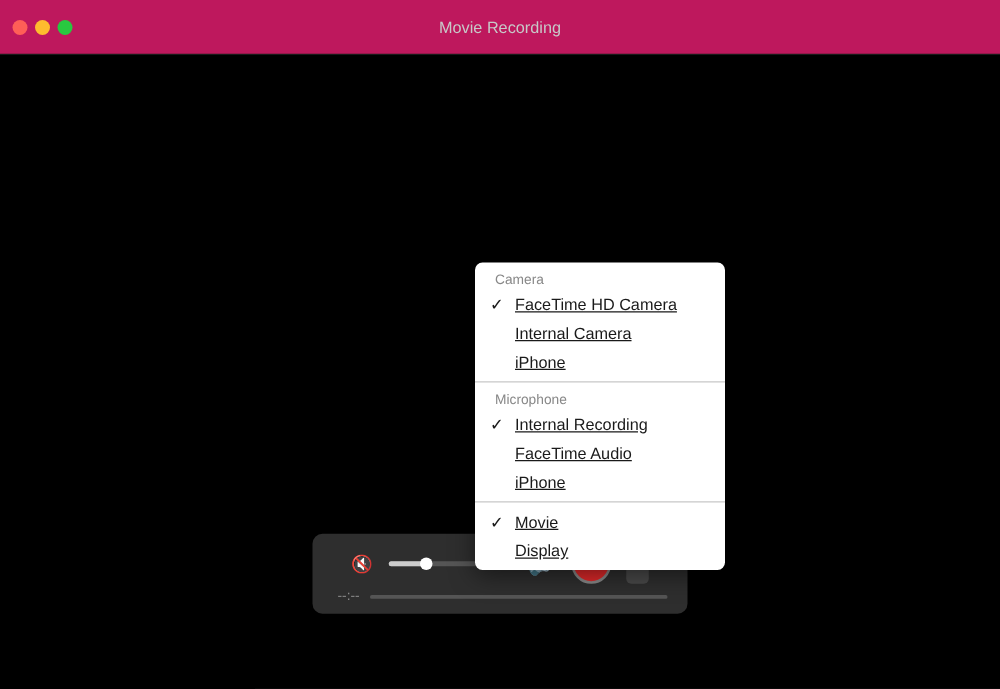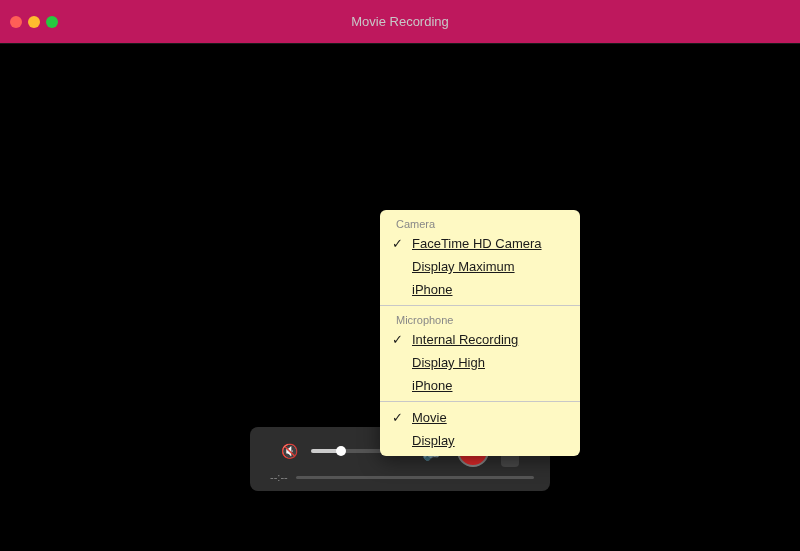--- a/index.html
+++ b/index.html
@@ -174,21 +174,21 @@
       background: #555;
       border-radius: 2px;
     }
 
     
     .dropdown-menu {
       position: absolute;
       bottom: 95px;
       left: 50%;
       transform: translateX(-10%);
-      background: #fef9c3;
+      background: #ffffff;
       border-radius: 6px;
       box-shadow: 0 4px 20px rgba(0,0,0,0.5);
       min-width: 200px;
       overflow: hidden;
       z-index: 100;
     }
 
     .menu-section {
       padding: 4px 0;
     }
@@ -260,28 +260,28 @@
       <span class="time-display">--:--</span>
       <div class="progress-bar"></div>
     </div>
   </div>
 
   <div class="dropdown-menu">
 
     <div class="menu-section">
       <div class="menu-section-header">Camera</div>
       <div class="menu-item checked">FaceTime HD Camera</div>
-      <div class="menu-item">Display Maximum</div>
+      <div class="menu-item">Internal Camera</div>
       <div class="menu-item">iPhone</div>
     </div>
 
     <div class="menu-section">
       <div class="menu-section-header">Microphone</div>
       <div class="menu-item checked">Internal Recording</div>
-      <div class="menu-item">Display High</div>
+      <div class="menu-item">FaceTime Audio</div>
       <div class="menu-item">iPhone</div>
     </div>
 
     <div class="menu-section">
       <div class="menu-item checked">Movie</div>
       <div class="menu-item">Display</div>
     </div>
   </div>
 
 </div>

